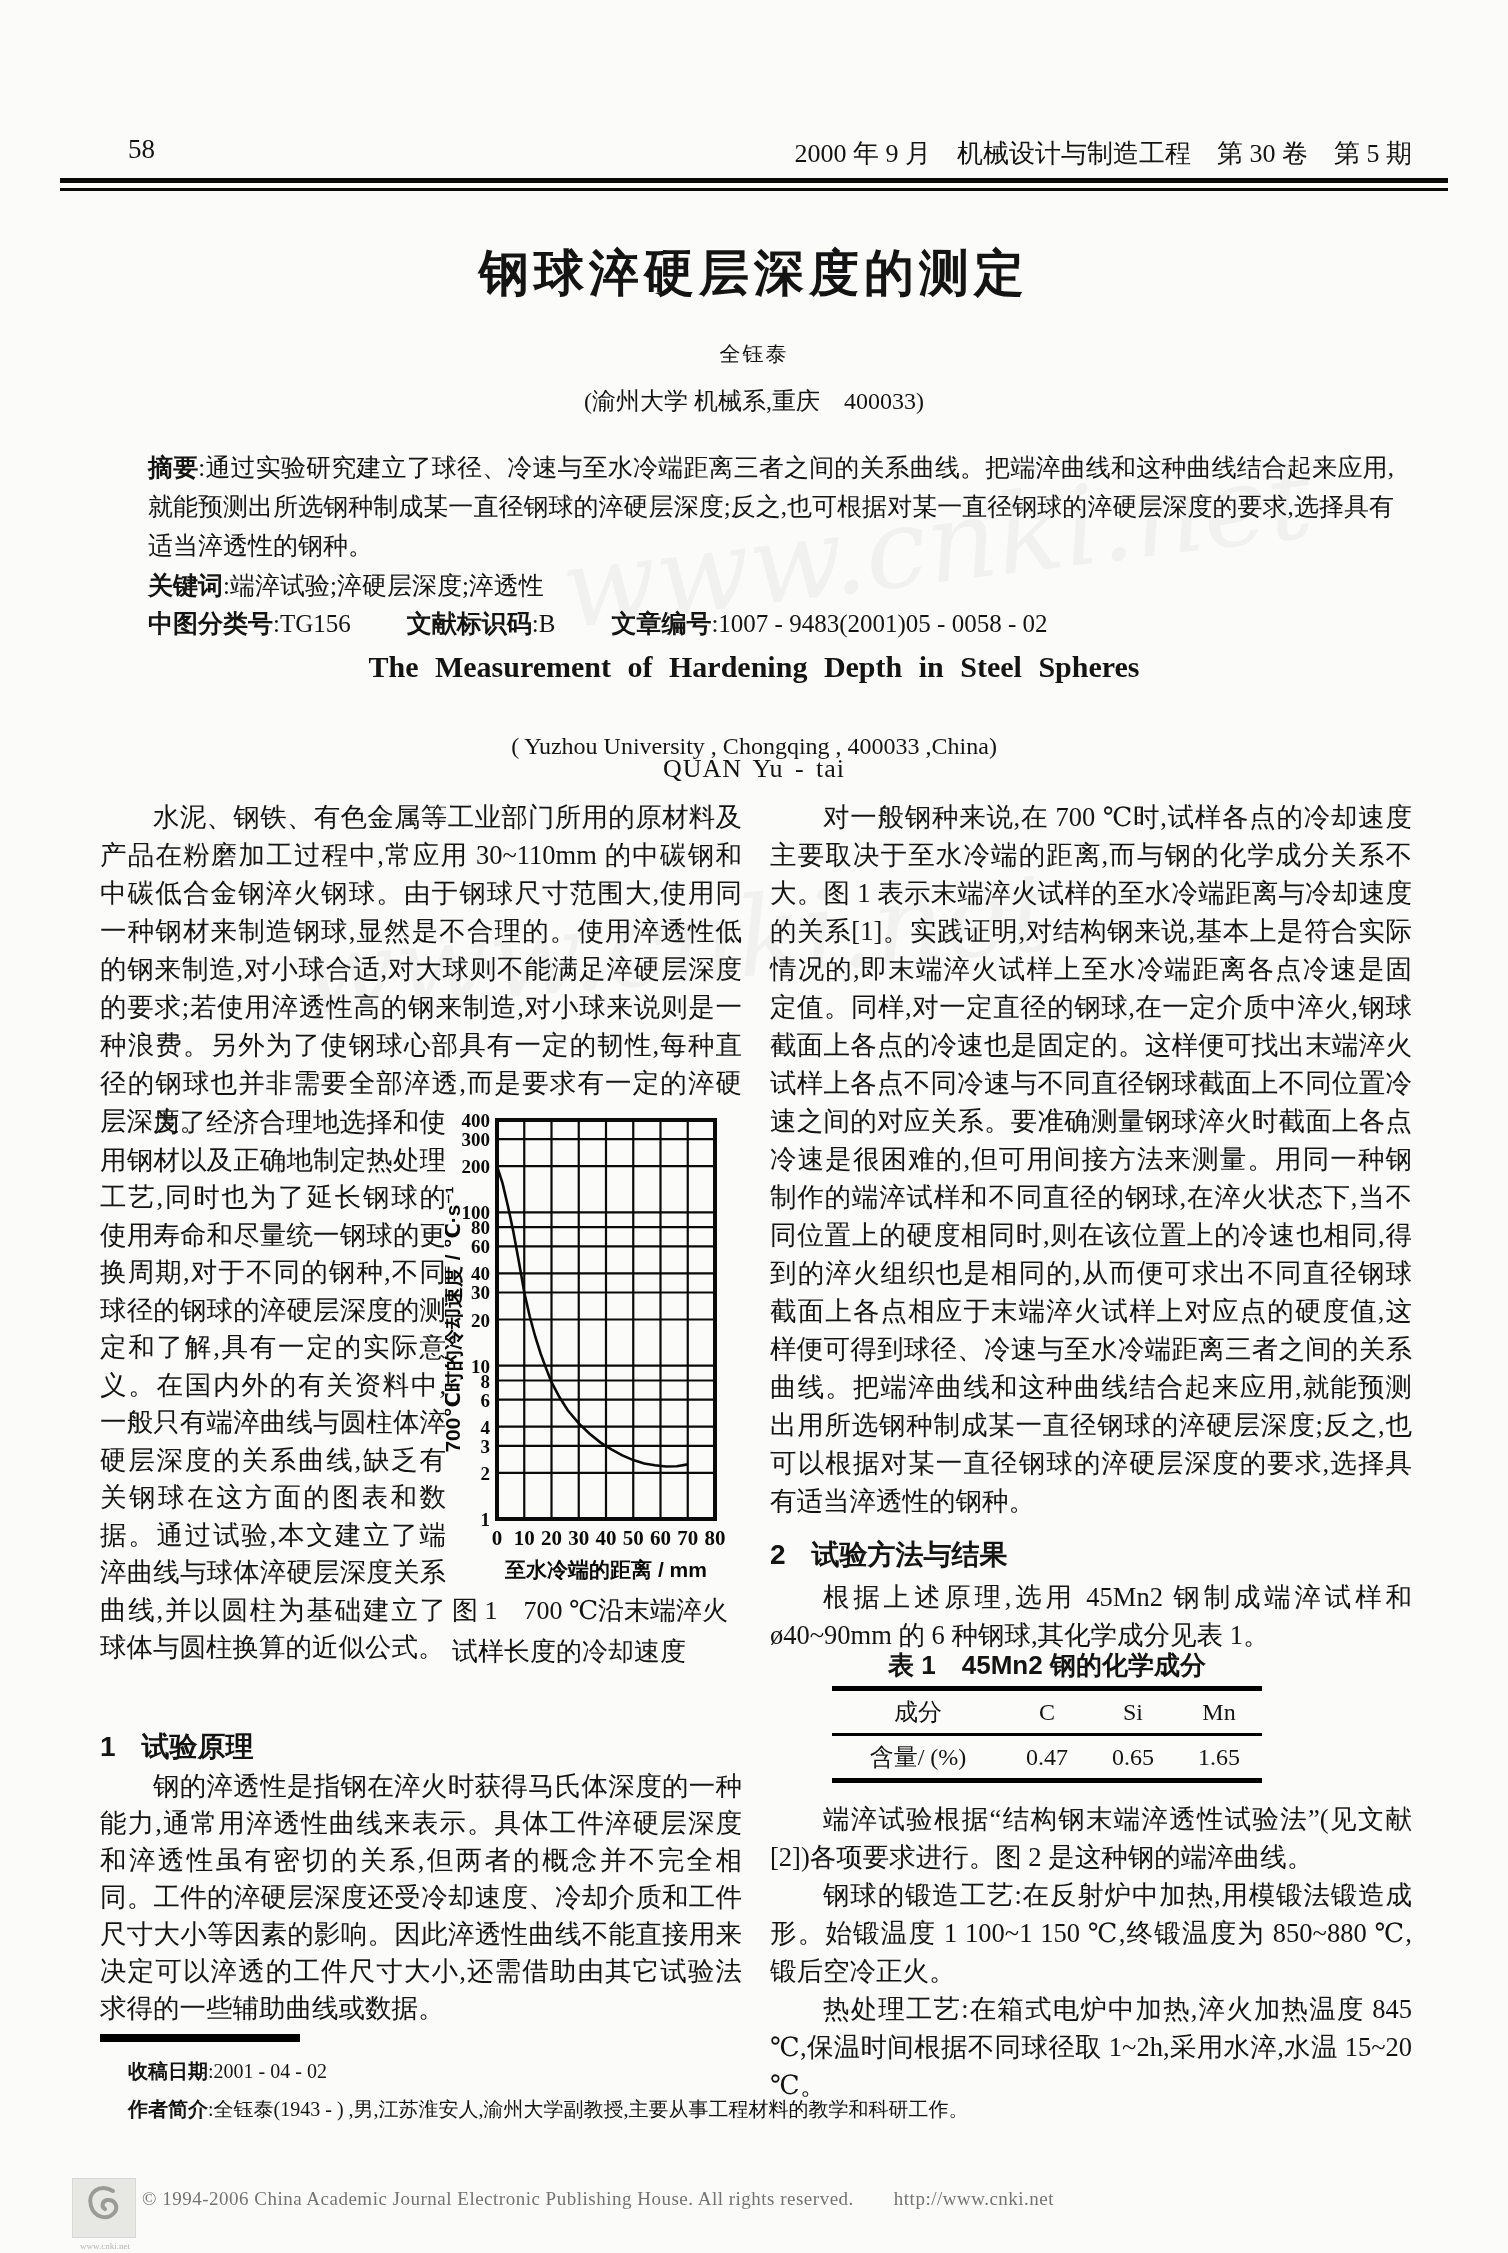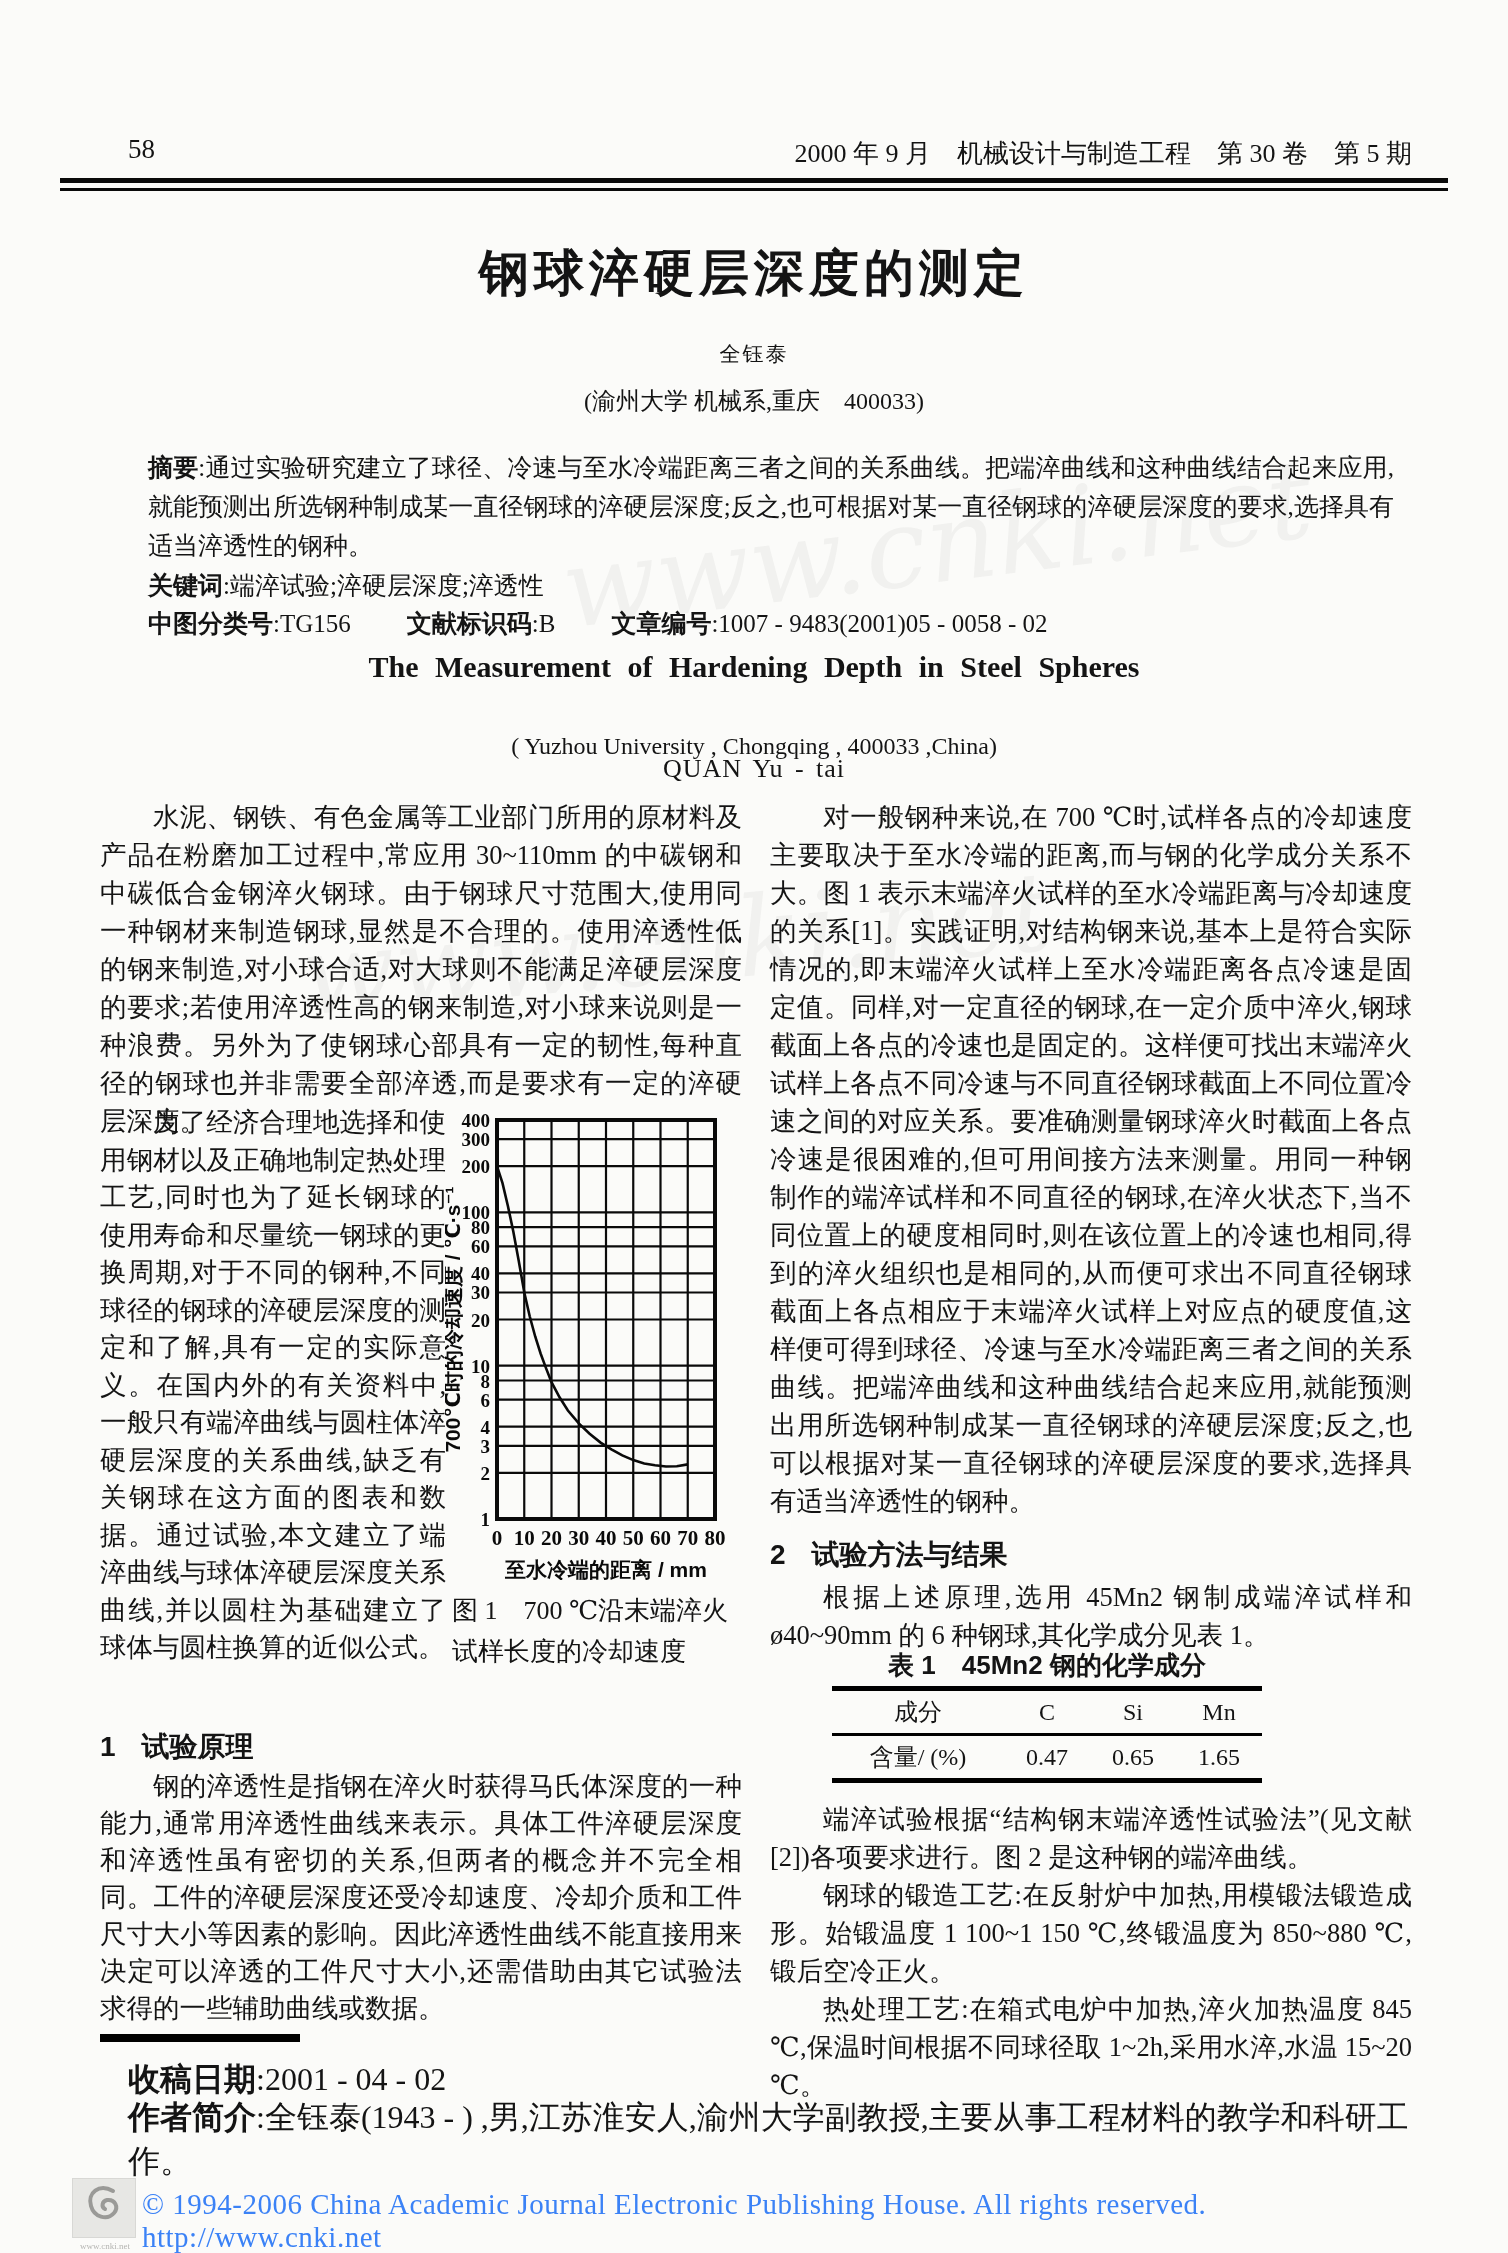--- a/index.html
+++ b/index.html
@@ -34,23 +34,23 @@
   .xtick{font:bold 21px "Liberation Serif","DejaVu Serif",serif;fill:#0a0a0a;}
   .axis-label{font:bold 21px "Liberation Sans","DejaVu Sans",sans-serif;fill:#0a0a0a;}
   
   .tbl{border-collapse:collapse;width:430px;table-layout:fixed;}
   .tbl td{font-size:24px;text-align:center;padding:5px 0;}
   .tbl .hrow td{border-bottom:3px solid #000;}
   .tbl-wrap{border-top:5px solid #000;border-bottom:5px solid #000;}
   .tbl-title{font-size:26px;}
   
   .footrule{background:#000;height:8px;}
-  .footline{font-size:32px;}
+  .footline{font-size:20px;}
   
-  .copyright{font-size:29px;color:#3b82f6;letter-spacing:0.5px;}
+  .copyright{font-size:19px;color:#737373;letter-spacing:0.5px;}
   .cnki-box{width:62px;height:58px;background:#e7e7e4;border:1px solid #d8d8d5;}
   .cnki-sub{font-size:9px;color:#b5b5b2;text-align:center;width:64px;}
   .watermark{font-style:italic;color:rgba(60,60,60,0.05);font-size:110px;white-space:nowrap;
              font-family:"DejaVu Serif",serif;pointer-events:none;}
 </style>
 </head>
 <body>
 
 <div id="page">
 

